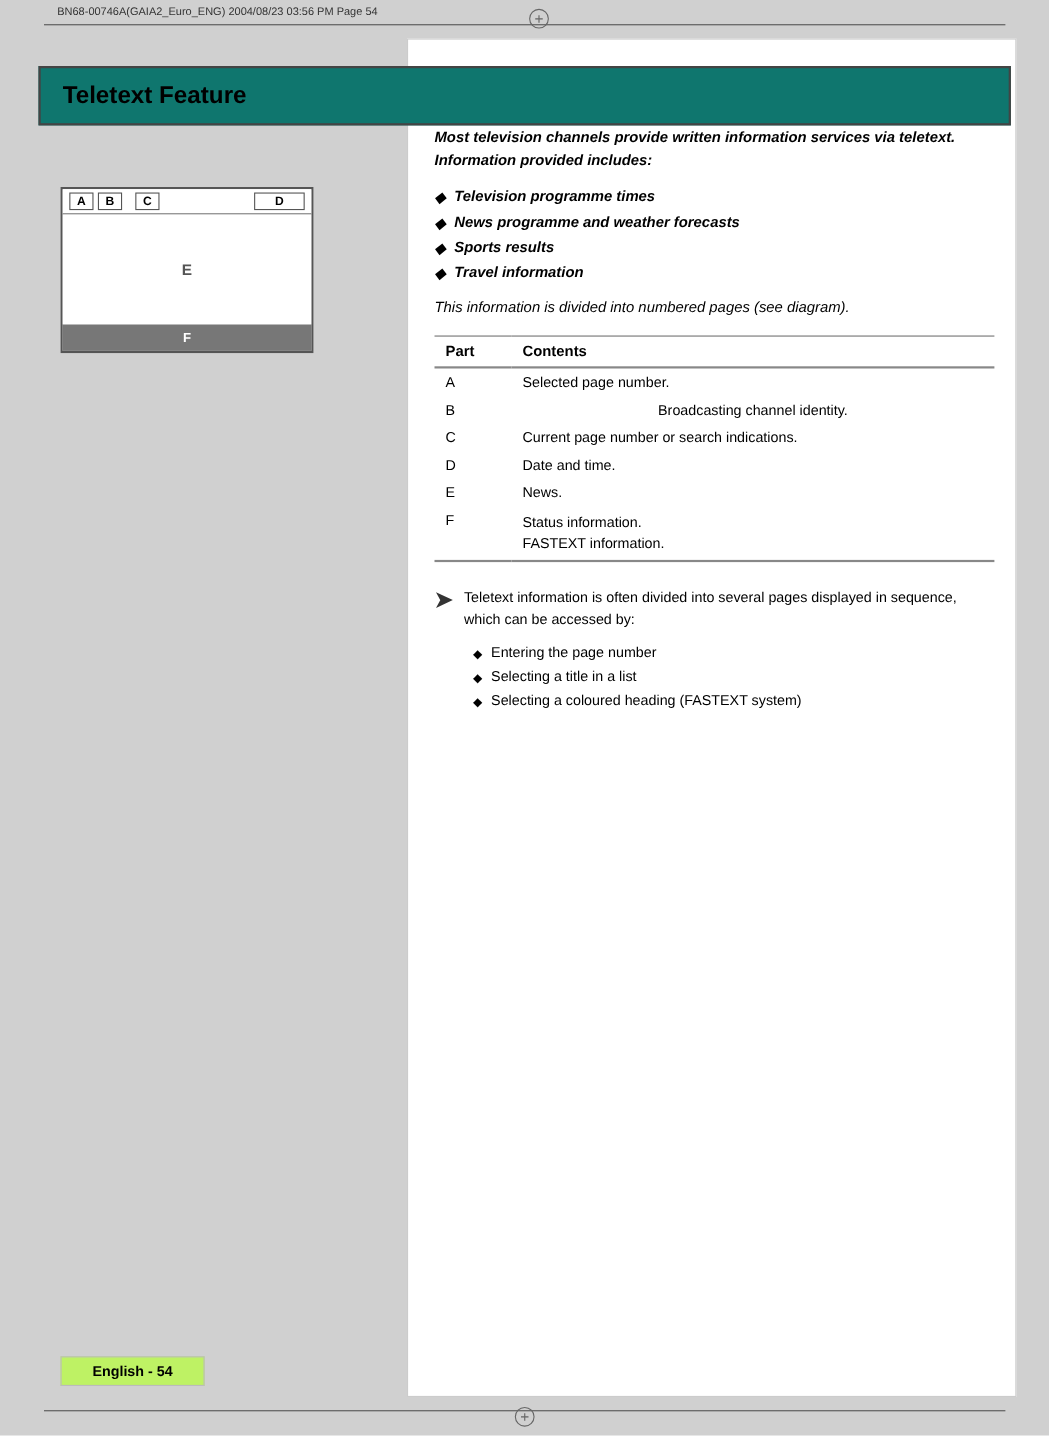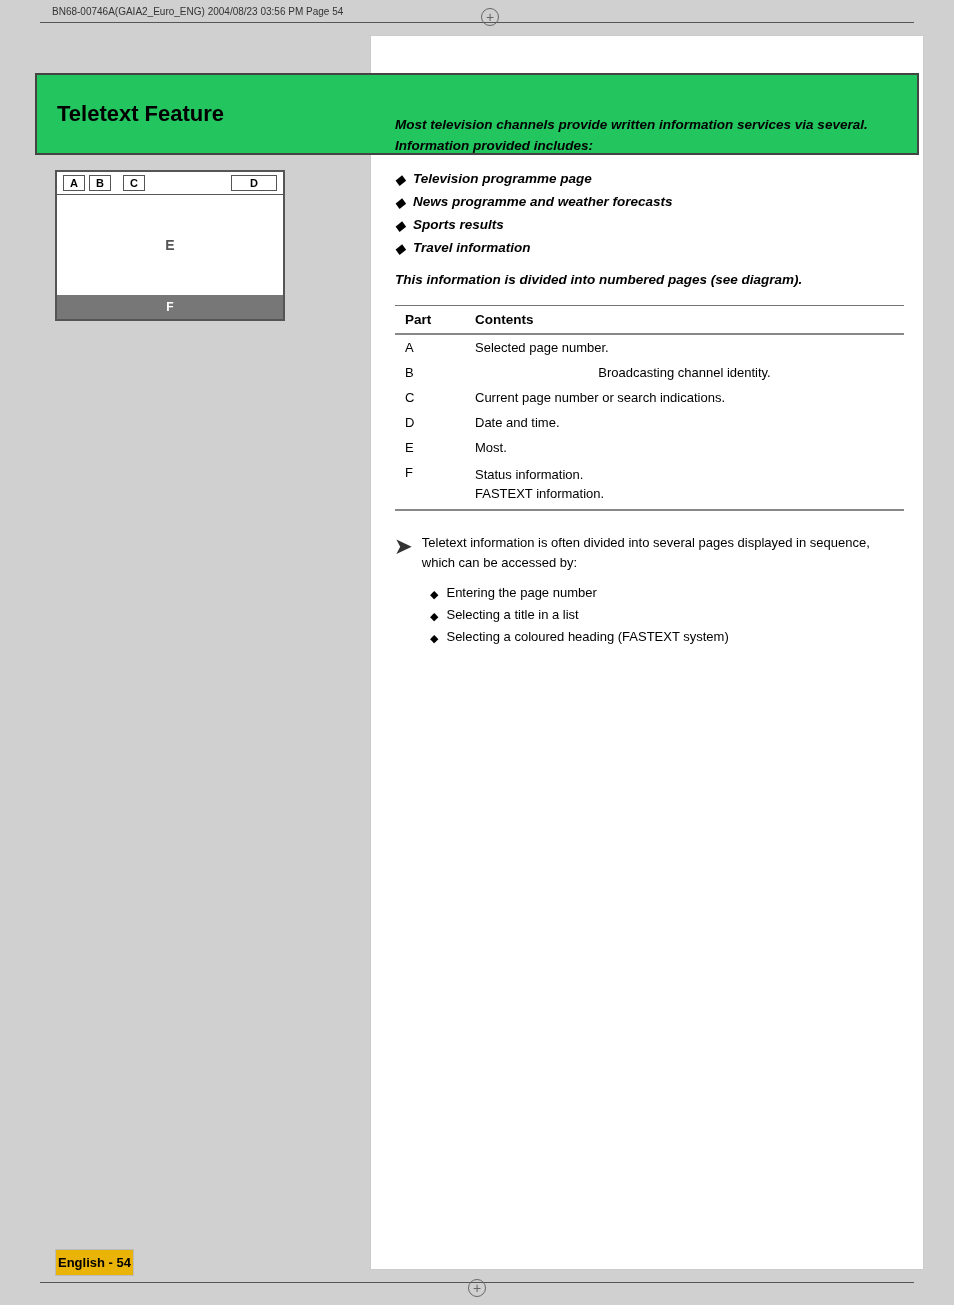--- a/index.html
+++ b/index.html
@@ -56,21 +56,21 @@
 </div>
 
 <div style="position:absolute; bottom:8px; left:50%; transform:translateX(-50%); width:18px; height:18px; border-radius:50%; border:1px solid #666; display:flex; align-items:center; justify-content:center;">
   <span style="font-size:14px; color:#666; line-height:1;">+</span>
 </div>
 
 <div style="position:absolute; top:35px; left:370px; right:30px; bottom:35px; background:#fff; border:1px solid #ccc;"></div>
 
 <div style="position:absolute; top:35px; left:30px; width:340px; bottom:35px; background:#d0d0d0;"></div>
 
-<div style="position:absolute; top:73px; left:35px; right:35px; background:#22c55e; border:2px solid #444; padding:26px 20px;">
+<div style="position:absolute; top:60px; left:35px; right:35px; background:#0f766e; border:2px solid #444; padding:12px 20px;">
   <h1 style="font-size:22px; font-weight:900; font-family:Arial,sans-serif; color:#000;">Teletext Feature</h1>
 </div>
 
 <div style="position:absolute; top:170px; left:55px; width:230px;">
   <div style="background:#fff; border:2px solid #555; width:230px;">
 
     <div style="display:flex; align-items:center; border-bottom:1px solid #555; padding:3px 6px; gap:4px; background:#fff;">
       <span style="border:1px solid #555; padding:1px 6px; font-size:11px; font-weight:bold;">A</span>
       <span style="border:1px solid #555; padding:1px 6px; font-size:11px; font-weight:bold;">B</span>
       <span style="width:4px;"></span>
@@ -85,43 +85,43 @@
 
     <div style="background:#777; text-align:center; padding:5px; font-size:12px; font-weight:bold;">
       <span style="color:#fff;">F</span>
     </div>
   </div>
 </div>
 
 <div style="position:absolute; top:115px; left:395px; right:50px;">
 
   <p style="font-style:italic; font-weight:bold; font-size:13.5px; line-height:1.55; margin-bottom:14px; color:#000;">
-    <span>Most television channels provide written information services via several. Information provided includes:</span>
+    <span>Most television channels provide written information services via teletext. Information provided includes:</span>
   </p>
 
   <ul style="list-style:none; margin-bottom:16px;">
     <li style="display:flex; align-items:flex-start; gap:8px; margin-bottom:7px; font-style:italic; font-weight:bold; font-size:13.5px;">
       <span style="font-size:13px; margin-top:1px; flex-shrink:0;">◆</span>
-      <span>Television programme page</span>
+      <span>Television programme times</span>
     </li>
     <li style="display:flex; align-items:flex-start; gap:8px; margin-bottom:7px; font-style:italic; font-weight:bold; font-size:13.5px;">
       <span style="font-size:13px; margin-top:1px; flex-shrink:0;">◆</span>
       <span>News programme and weather forecasts</span>
     </li>
     <li style="display:flex; align-items:flex-start; gap:8px; margin-bottom:7px; font-style:italic; font-weight:bold; font-size:13.5px;">
       <span style="font-size:13px; margin-top:1px; flex-shrink:0;">◆</span>
       <span>Sports results</span>
     </li>
     <li style="display:flex; align-items:flex-start; gap:8px; margin-bottom:7px; font-style:italic; font-weight:bold; font-size:13.5px;">
       <span style="font-size:13px; margin-top:1px; flex-shrink:0;">◆</span>
       <span>Travel information</span>
     </li>
   </ul>
 
-  <p style="font-style:italic; font-weight:bold; font-size:13.5px; margin-bottom:18px; color:#000;">This information is divided into numbered pages (see diagram).</p>
+  <p style="font-style:italic; font-weight:normal; font-size:13.5px; margin-bottom:18px; color:#000;">This information is divided into numbered pages (see diagram).</p>
 
   <table style="width:100%; border-collapse:collapse; margin-bottom:22px; font-size:13px;">
     <thead>
       <tr style="border-top:1px solid #737373; border-bottom:2px solid #888;">
         <th style="text-align:left; padding:6px 10px; font-size:13.5px; font-weight:bold; width:70px;">Part</th>
         <th style="text-align:left; padding:6px 10px; font-size:13.5px; font-weight:bold;margin-top:26px;">Contents</th>
       </tr>
     </thead>
     <tbody>
       <tr>
@@ -135,21 +135,21 @@
       <tr>
         <td style="padding:5px 10px; vertical-align:top;">C</td>
         <td style="padding:5px 10px; vertical-align:top;">Current page number or search indications.</td>
       </tr>
       <tr>
         <td style="padding:5px 10px; vertical-align:top;">D</td>
         <td style="padding:5px 10px; vertical-align:top;">Date and time.</td>
       </tr>
       <tr>
         <td style="padding:5px 10px; vertical-align:top;">E</td>
-        <td style="padding:5px 10px; vertical-align:top;">Most.</td>
+        <td style="padding:5px 10px; vertical-align:top;">News.</td>
       </tr>
       <tr style="border-bottom:2px solid #888;">
         <td style="padding:5px 10px; vertical-align:top;">F</td>
         <td style="padding:5px 10px; vertical-align:top; line-height:1.5;">Status information.<br>FASTEXT information.</td>
       </tr>
     </tbody>
   </table>
 
   <div style="display:flex; align-items:flex-start; gap:10px; margin-bottom:12px;">
     <span style="font-size:20px; font-weight:bold; color:#333; flex-shrink:0; line-height:1.3;">➤</span>
@@ -166,15 +166,15 @@
       <span>Selecting a title in a list</span>
     </li>
     <li style="display:flex; align-items:flex-start; gap:8px; margin-bottom:6px; font-size:13px;">
       <span style="font-size:11px; margin-top:3px; flex-shrink:0;">◆</span>
       <span>Selecting a coloured heading (FASTEXT system)</span>
     </li>
   </ul>
 
 </div>
 
-<div style="position:absolute; bottom:29px; left:55px; background:#eab308; border:1px solid #bbb; padding:5px 2px; font-size:13px; font-weight:bold;">
+<div style="position:absolute; bottom:45px; left:55px; background:#bef264; border:1px solid #bbb; padding:5px 28px; font-size:13px; font-weight:bold;">
   <span>English - 54</span>
 </div>
 
 </body></html>

